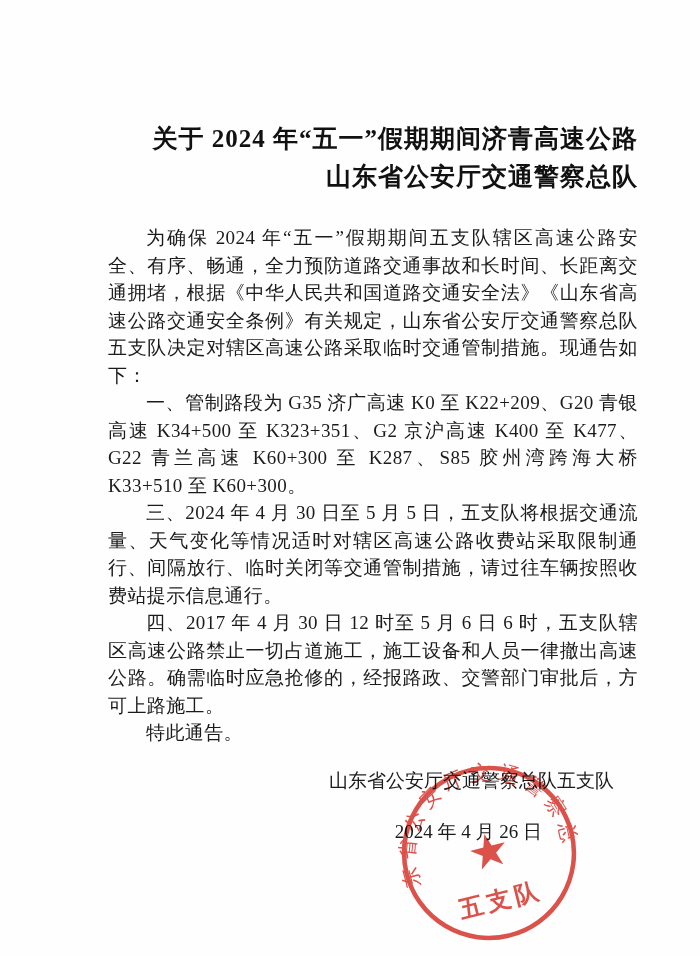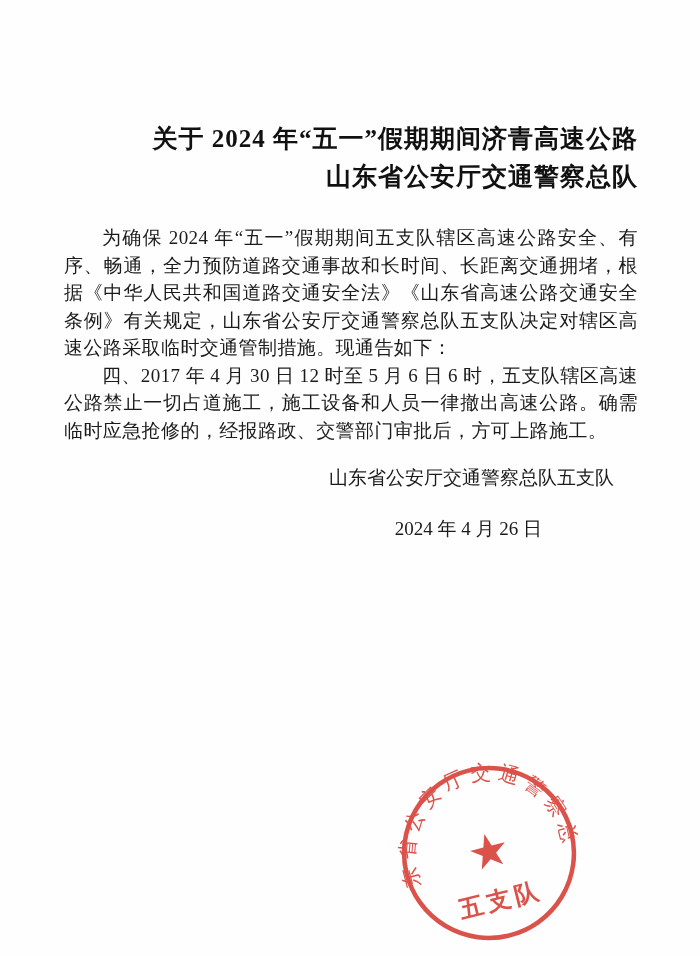--- a/index.html
+++ b/index.html
@@ -16,20 +16,21 @@
   .title {
     text-align:right; font-weight:700;
     font-size:25px; line-height:38px; letter-spacing:1px;
     margin-bottom:28px; color:#111;
   }
   .title span { display:block; }
   .body p {
     font-size:19px; line-height:27.5px;
     text-align:justify; text-indent:2em;
     letter-spacing:0.4px;
+    margin-left:44px;
   }
   .signature { margin-top:18px; text-align:right; font-size:19px; color:#1b1b1b; }
   .sig-name { padding-right:24px; line-height:31px; }
   .sig-date { padding-right:96px; line-height:31px;margin-top:20px; }
   .seal {
     position:absolute; left:398px; top:762px;
     width:182px; height:182px;
     transform:rotate(-14deg);
     opacity:0.92; mix-blend-mode:multiply;
     pointer-events:none;
@@ -41,21 +42,24 @@
 
 <div class="page">
 
   <h1 class="title">
     <span>关于 2024 年“五一”假期期间济青高速公路</span>
     <span>山东省公安厅交通警察总队</span>
   </h1>
 
   <div class="body">
     <p>为确保 2024 年“五一”假期期间五支队辖区高速公路安全、有序、畅通，全力预防道路交通事故和长时间、长距离交通拥堵，根据《中华人民共和国道路交通安全法》《山东省高速公路交通安全条例》有关规定，山东省公安厅交通警察总队五支队决定对辖区高速公路采取临时交通管制措施。现通告如下：</p>
+    <p>一、管制路段为 G35 济广高速 K0 至 K22+209、G20 青银高速 K34+500 至 K323+351、G2 京沪高速 K400 至 K477、G22 青兰高速 K60+300 至 K287、S85 胶州湾跨海大桥 K33+510 至 K60+300。</p>
+    <p>三、2024 年 4 月 30 日至 5 月 5 日，五支队将根据交通流量、天气变化等情况适时对辖区高速公路收费站采取限制通行、间隔放行、临时关闭等交通管制措施，请过往车辆按照收费站提示信息通行。</p>
     <p>四、2017 年 4 月 30 日 12 时至 5 月 6 日 6 时，五支队辖区高速公路禁止一切占道施工，施工设备和人员一律撤出高速公路。确需临时应急抢修的，经报路政、交警部门审批后，方可上路施工。</p>
+    <p>特此通告。</p>
   </div>
 
   <div class="signature">
     <div class="sig-name">山东省公安厅交通警察总队五支队</div>
     <div class="sig-date">2024 年 4 月 26 日</div>
   </div>
 
   <div class="seal">
     <svg viewBox="0 0 180 180">
       <circle cx="90" cy="90" r="84" fill="none" stroke-width="4.5" stroke="#d9433b"></circle>

